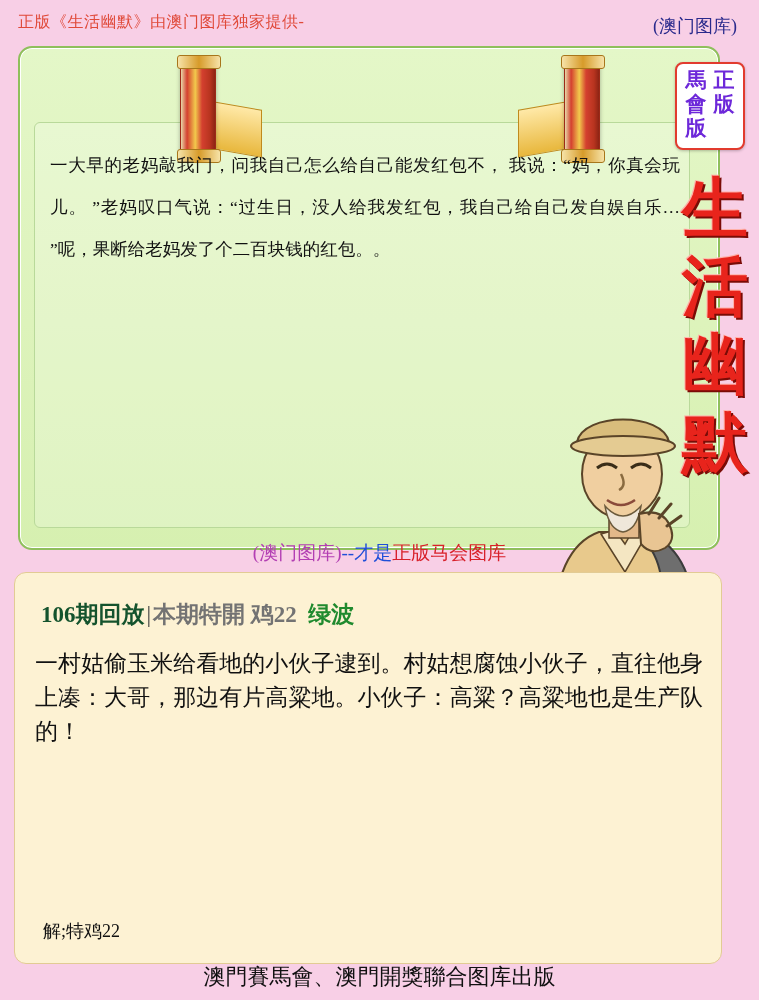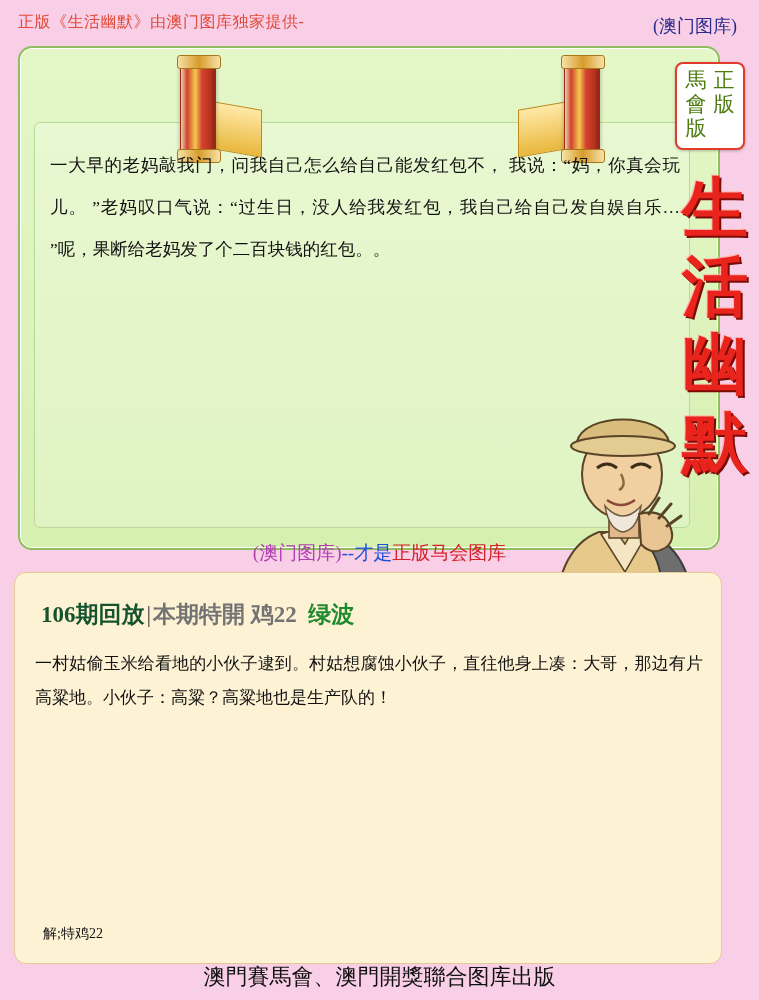--- a/index.html
+++ b/index.html
@@ -178,30 +178,30 @@
   .h-red { color: #14532d; }
   .h-sep { color: #444; font-weight: normal; margin: 0 2px; }
   .h-blue { color: #737373; }
   .h-green { color: #1f8a2e; }
 
   .beige-body {
     position: absolute;
     left: 20px;
     top: 74px;
     width: 668px;
-    font-size: 17px;
+    font-size: 23px;
     line-height: 34px;
     color: #111;
     text-align: justify;
   }
   .beige-answer {
     position: absolute;
     left: 28px;
     bottom: 20px;
-    font-size: 14px;
+    font-size: 18px;
     color: #111;
   }
 
   
   .footer {
     position: absolute;
     left: 0;
     bottom: 8px;
     width: 759px;
     text-align: center;
@@ -221,23 +221,23 @@
     border: 2px solid #e23b2e;
     border-radius: 8px;
     box-shadow: 0 1px 3px rgba(0,0,0,0.25);
   }
   .stamp-col {
     position: absolute;
     top: 4px;
     width: 28px;
     text-align: center;
     font-size: 21px;
-    font-weight: normal;
+    font-weight: bold;
     line-height: 24px;
-    color: #4d7c0f;
+    color: #6d28d9;
   }
   .stamp-col.c1 { left: 33px; }
   .stamp-col.c2 { left: 5px; }
 
   
   .vert-title {
     position: absolute;
     right: 6px;
     top: 170px;
     width: 76px;

